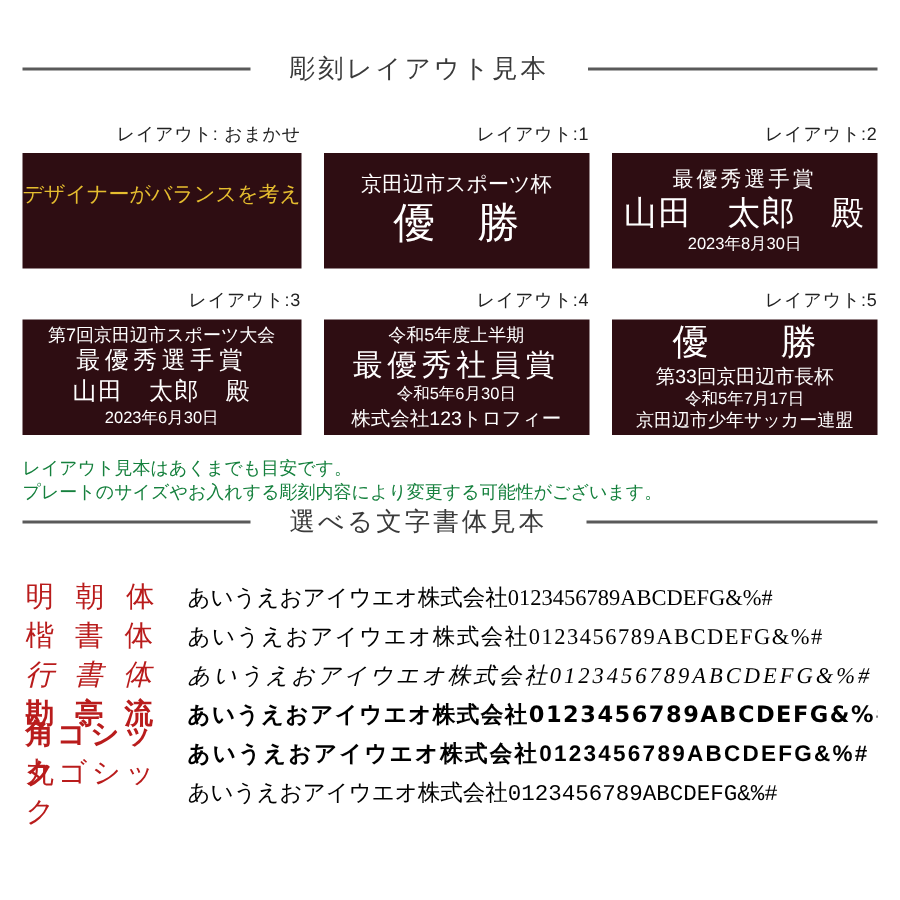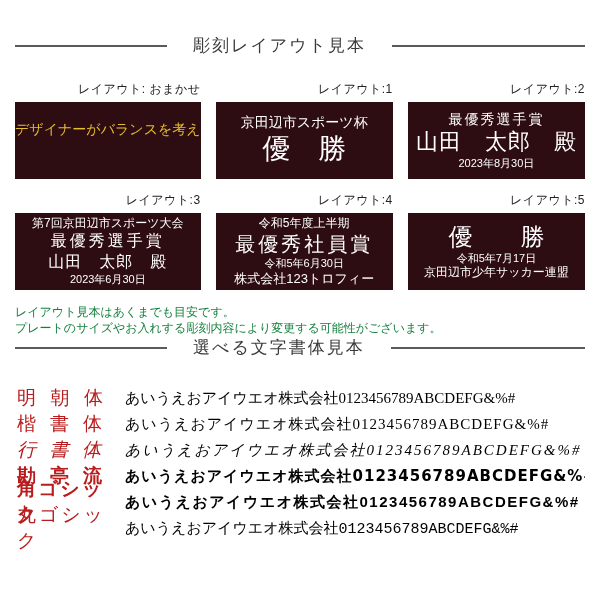--- a/index.html
+++ b/index.html
@@ -103,20 +103,21 @@
       <div class="pl s20s">最優秀社員賞</div>
       <div class="pl s11">令和5年6月30日</div>
       <div class="pl s13">株式会社123トロフィー</div>
     </div>
   </div>
 
   <div class="layout-cell">
     <div class="layout-label">レイアウト:5</div>
     <div class="plate">
       <div class="pl s24">優　　勝</div>
+      <div class="pl s13">第33回京田辺市長杯</div>
       <div class="pl s11">令和5年7月17日</div>
       <div class="pl s12">京田辺市少年サッカー連盟</div>
     </div>
   </div>
 
 </div>
 
 <div class="note">
   <div>レイアウト見本はあくまでも目安です。</div>
   <div>プレートのサイズやお入れする彫刻内容により変更する可能性がございます。</div>

